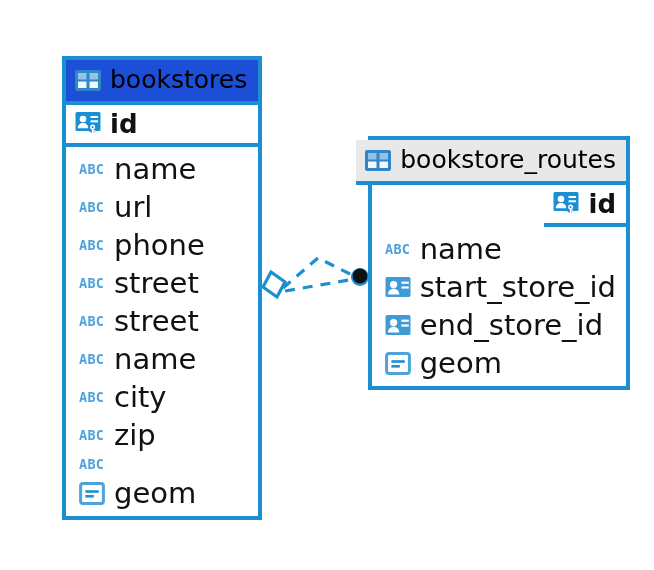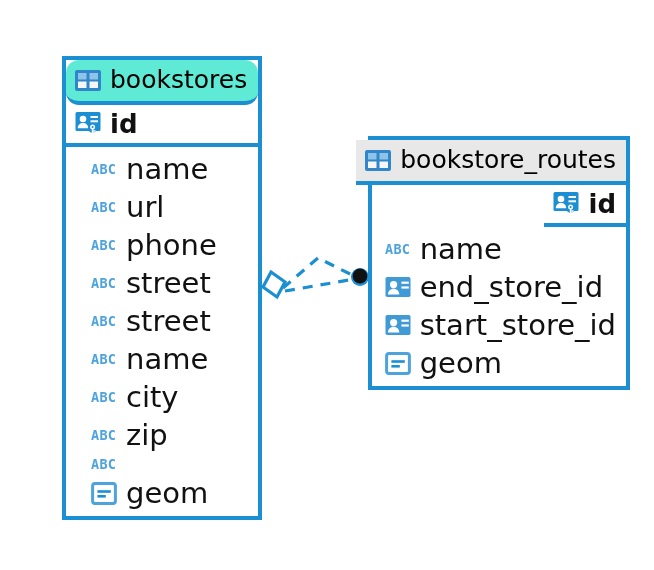--- a/index.html
+++ b/index.html
@@ -34,21 +34,21 @@
   }
 
   .entity-header {
     display: flex;
     align-items: center;
     gap: 9px;
     padding: 5px 10px 6px 9px;
     box-sizing: border-box;
     border-bottom: 4px solid #1b8fd2;
   }
-  .entity-header.accent-orange { background: #5eead4; border-radius: 13px; }
+  .entity-header.accent-orange { background: #1d4ed8; }
   .entity-header.accent-gray   { background: #e8e8e8; }
 
   .entity-title {
     font-size: 25px;
     line-height: 30px;
     color: #000000;
     white-space: nowrap;
   }
 
   
@@ -68,21 +68,21 @@
     line-height: 34px;
     color: #111111;
     white-space: nowrap;
   }
   .field-label.bold {
     font-weight: bold;
     font-size: 26px;
   }
 
   .fields-section {
-    padding: 3px 0 4px 16px;
+    padding: 3px 0 4px 4px;
   }
 
   .icon {
     flex: 0 0 auto;
     display: inline-block;
     line-height: 0;
   }
 
   
   #connector {
@@ -244,31 +244,31 @@
           <span class="field-label">name</span>
         </div>
         <div class="field-row">
           <span class="icon"><svg width="26" height="22" viewBox="0 0 26 22">
               <rect x="0.5" y="1" width="25" height="20" rx="1.8" fill="#3f9ad6"></rect>
               <circle cx="8.6" cy="8.6" r="3.6" fill="#ffffff"></circle>
               <path d="M2.9 18.6c0-3.6 2.6-5.8 5.7-5.8s5.7 2.2 5.7 5.8z" fill="#ffffff"></path>
               <rect x="16.4" y="5.6" width="7.4" height="2.2" fill="#ffffff"></rect>
               <rect x="16.4" y="10.4" width="7.4" height="2.2" fill="#ffffff"></rect>
             </svg></span>
-          <span class="field-label">end_store_id</span>
+          <span class="field-label">start_store_id</span>
         </div>
         <div class="field-row">
           <span class="icon"><svg width="26" height="22" viewBox="0 0 26 22">
               <rect x="0.5" y="1" width="25" height="20" rx="1.8" fill="#3f9ad6"></rect>
               <circle cx="8.6" cy="8.6" r="3.6" fill="#ffffff"></circle>
               <path d="M2.9 18.6c0-3.6 2.6-5.8 5.7-5.8s5.7 2.2 5.7 5.8z" fill="#ffffff"></path>
               <rect x="16.4" y="5.6" width="7.4" height="2.2" fill="#ffffff"></rect>
               <rect x="16.4" y="10.4" width="7.4" height="2.2" fill="#ffffff"></rect>
             </svg></span>
-          <span class="field-label">start_store_id</span>
+          <span class="field-label">end_store_id</span>
         </div>
         <div class="field-row">
           <span class="icon"><svg width="26" height="23" viewBox="0 0 26 23">
               <rect x="1.6" y="1.6" width="22.8" height="19.8" rx="2.4" fill="#ffffff" stroke="#4ea3dc" stroke-width="3"></rect>
               <rect x="6.4" y="8.2" width="13.4" height="2.6" fill="#1b8fd2"></rect>
               <rect x="6.4" y="13.0" width="8.4" height="2.6" fill="#1b8fd2"></rect>
             </svg></span>
           <span class="field-label">geom</span>
         </div>
       </div>

